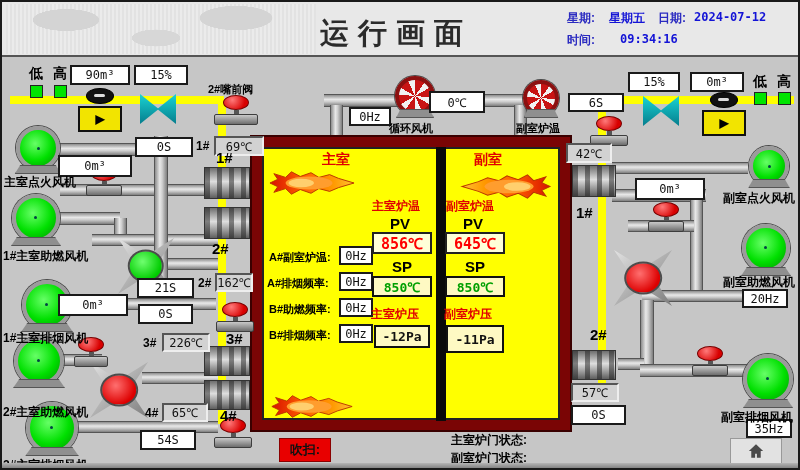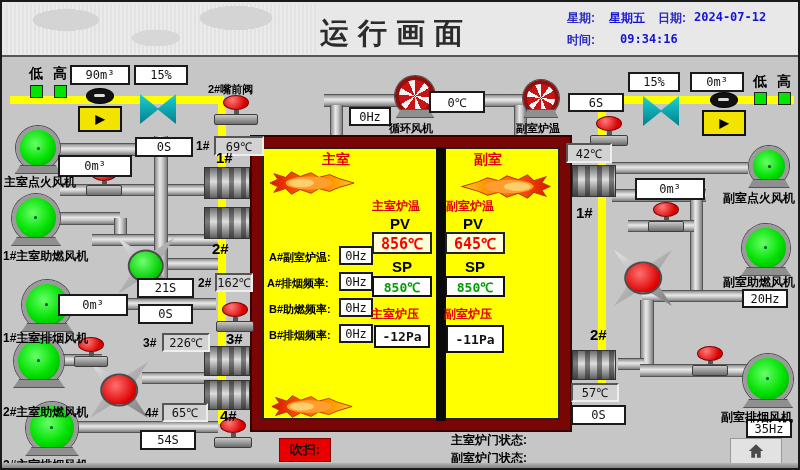--- a/index.html
+++ b/index.html
@@ -14,21 +14,21 @@
     radial-gradient(ellipse 60px 20px at 230px 14px,#d2d2d2 60%,transparent 61%),
     repeating-linear-gradient(90deg,#e2e2e2 0 2px,#ececec 2px 4px);}
   .title{left:318px;top:12px;font-family:"DejaVu Serif",serif;font-size:29px;font-weight:bold;color:#2b2b2b;letter-spacing:9px;}
   .hinfo{font-size:12px;font-weight:bold;color:#2a2ac0;}
   .hval{font-size:12px;font-weight:bold;color:#1313d6;font-family:"DejaVu Sans Mono",monospace;}
   
   .vbox{background:#fff;border:2px solid #1a1a1a;display:flex;align-items:center;justify-content:center;
         font-family:"DejaVu Sans Mono",monospace;font-size:12px;color:#111;z-index:8;}
   .tbox{background:#d2d2d2;border:2px solid #555;border-right-color:#eee;border-bottom-color:#eee;display:flex;align-items:center;justify-content:center;
         font-family:"DejaVu Sans Mono",monospace;font-size:12px;color:#111;z-index:8;}
-  .ybox{background:#ffffff;border:2px solid #111;display:flex;align-items:center;justify-content:center;
+  .ybox{background:#fef9c3;border:2px solid #111;display:flex;align-items:center;justify-content:center;
         font-family:"DejaVu Sans Mono",monospace;font-weight:bold;font-size:13px;color:#111;z-index:8;}
   .pvbox{background:#ffffd8;border:2px solid #222;display:flex;align-items:center;justify-content:center;
         font-family:"DejaVu Sans Mono",monospace;font-weight:bold;font-size:15px;color:#f00;z-index:8;}
   .spbox{color:#00a000;}
   .lbl{font-weight:bold;font-size:12px;color:#000;z-index:9;white-space:nowrap;}
   .slbl{font-weight:bold;font-size:11px;color:#000;z-index:9;white-space:nowrap;}
   .blbl{font-weight:bold;font-size:15px;color:#000;z-index:9;white-space:nowrap;}
   .rlbl{font-weight:bold;font-size:12px;color:#e00000;z-index:9;white-space:nowrap;}
   .sq{width:13px;height:13px;background:#00e400;border:1px solid #222;z-index:8;}
   

